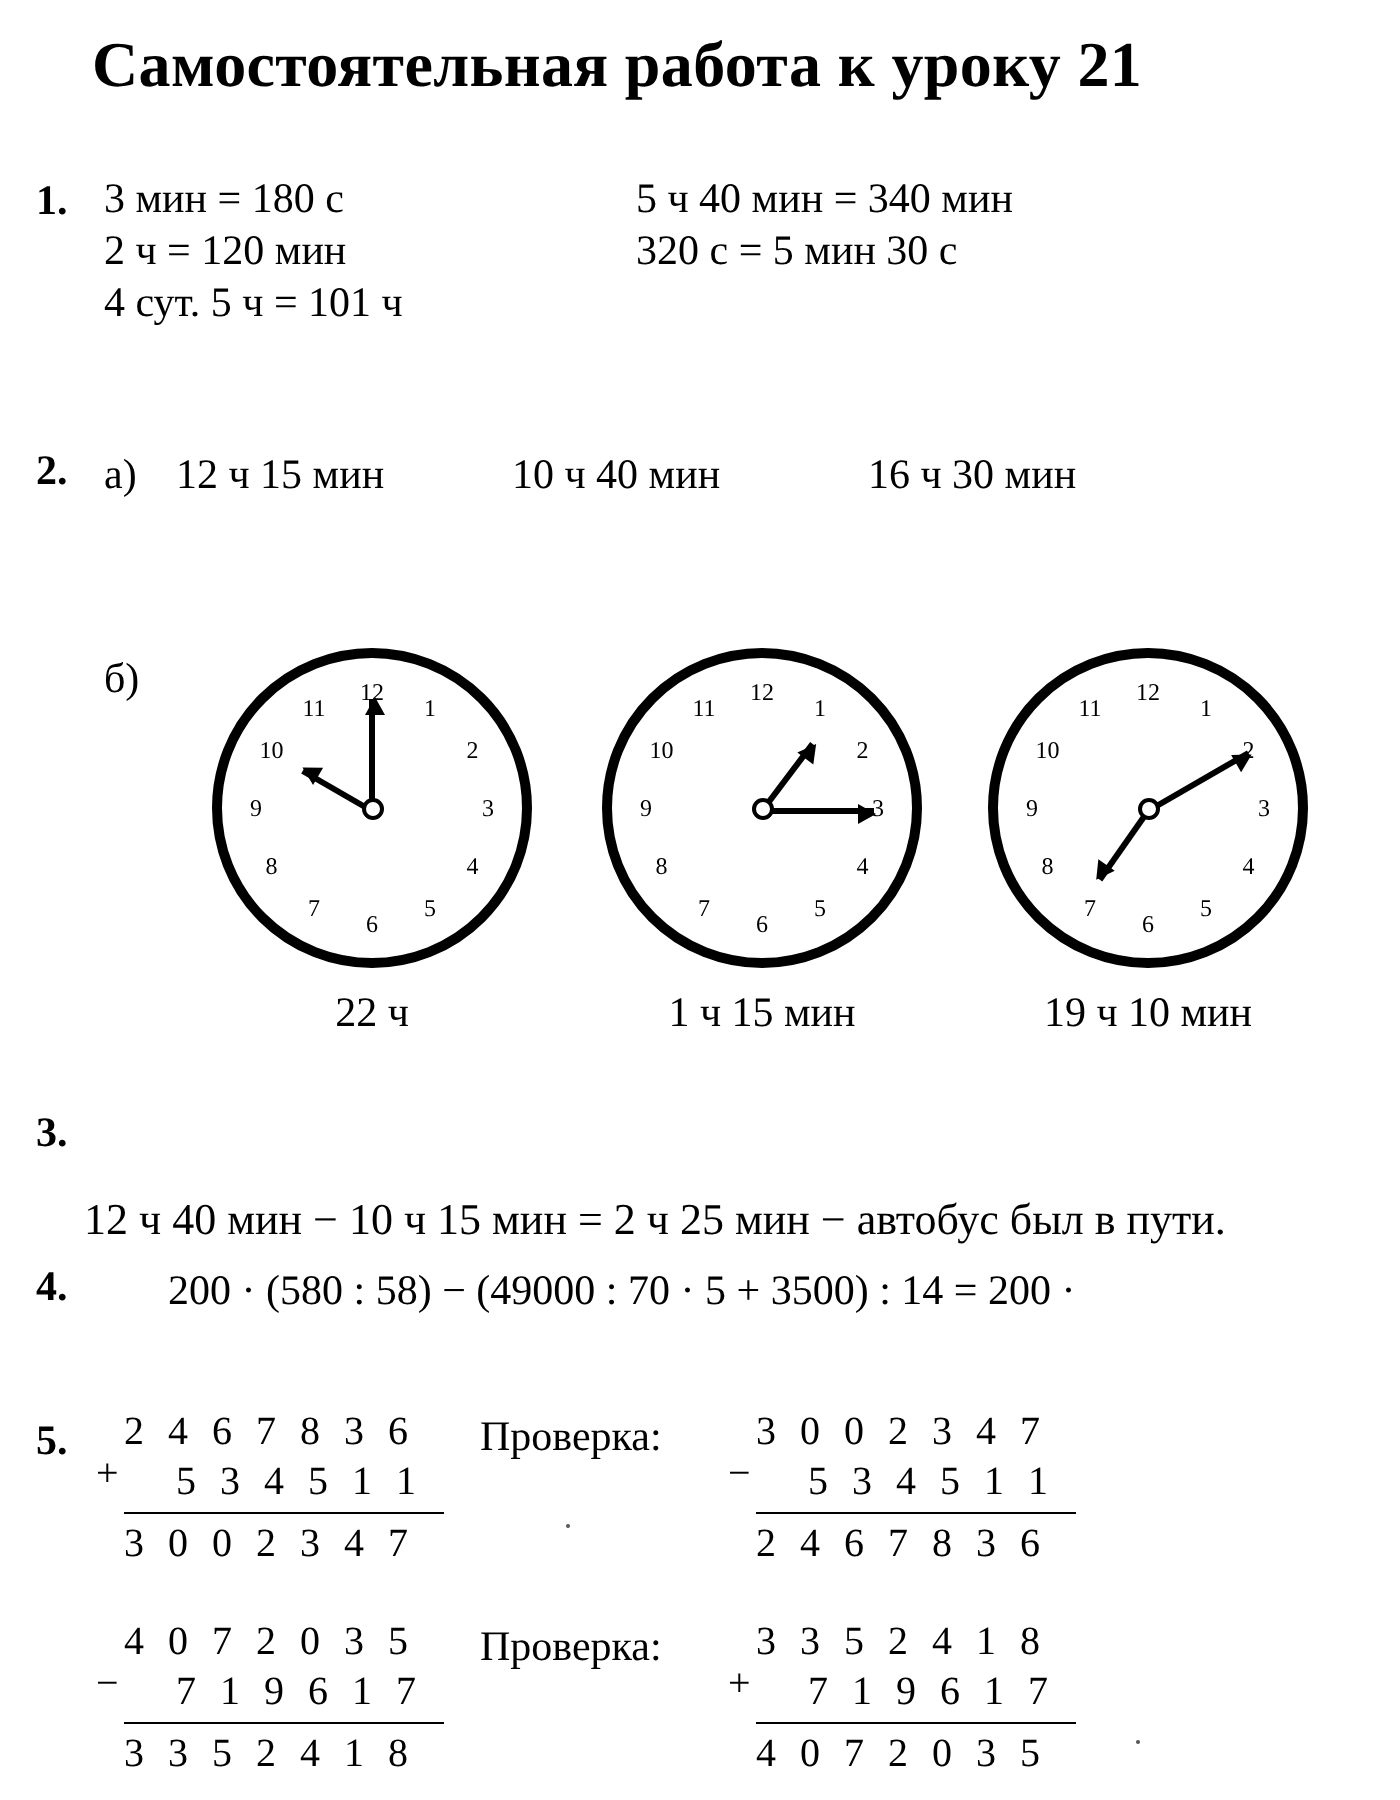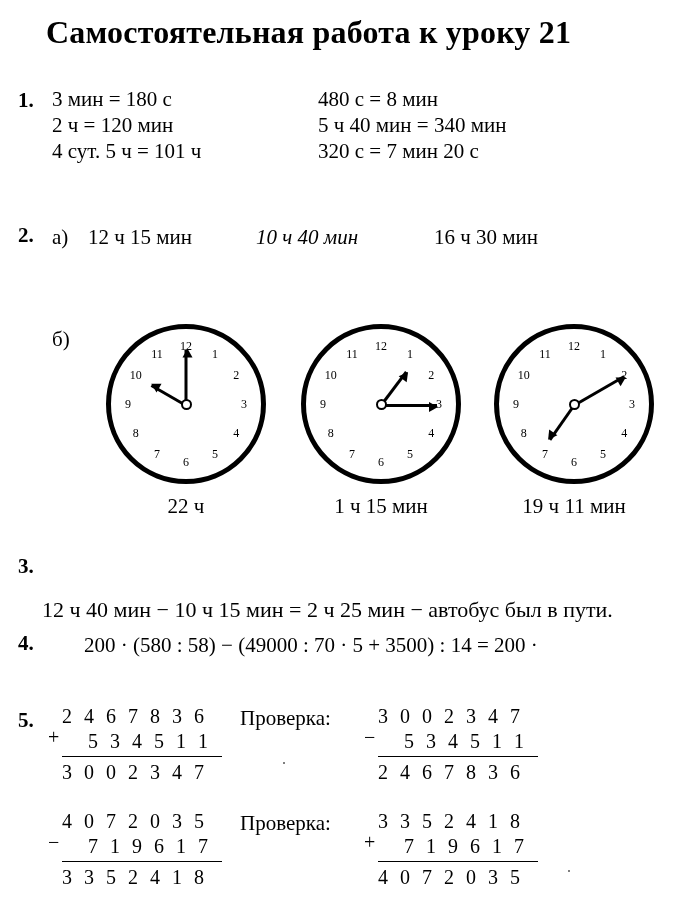--- a/index.html
+++ b/index.html
@@ -49,21 +49,21 @@
   #task1 { left: 18px; top: 72px; width: 664px; }
   #task1 .col-a { position: absolute; left: 34px; top: 0; }
   #task1 .col-b { position: absolute; left: 300px; top: 0; }
 
   
   #task2 { left: 18px; top: 205px; width: 664px; }
   #task2 .letter-a { position: absolute; left: 34px; top: 6px; font-size: 21px; }
   #task2 .times { position: absolute; left: 70px; top: 6px; font-size: 21px; }
   #task2 .times span { display: inline-block; }
   #task2 .t1 { width: 168px; }
-  #task2 .t2 { width: 178px; font-style: italic; }
+  #task2 .t2 { width: 178px; }
   #task2 .letter-b { position: absolute; left: 34px; top: 108px; font-size: 21px; }
 
   
   .clocks {
     position: absolute;
     top: 105px;
     left: 68px;
     width: 600px;
     height: 180px;
   }
@@ -181,23 +181,22 @@
   <div class="title">Самостоятельная работа к уроку 21</div>
 
   <div class="task" id="task1">
     <div class="num" style="left:0; top:2px;">1.</div>
     <div class="col-a">
       <div class="line">3 мин = 180 с</div>
       <div class="line">2 ч = 120 мин</div>
       <div class="line">4 сут. 5 ч = 101 ч</div>
     </div>
     <div class="col-b">
-      <div class="line">480 с = 8 мин</div>
       <div class="line">5 ч 40 мин = 340 мин</div>
-      <div class="line">320 с = 7 мин 20 с</div>
+      <div class="line">320 с = 5 мин 30 с</div>
     </div>
   </div>
 
   <div class="task" id="task2">
     <div class="num" style="left:0; top:4px;">2.</div>
     <div class="letter-a">а)</div>
     <div class="times">
       <span class="t1">12 ч 15 мин</span><span class="t2">10 ч 40 мин</span><span>16 ч 30 мин</span>
     </div>
     <div class="letter-b">б)</div>
@@ -269,21 +268,21 @@
             <div class="hmark" style="left: 24.7705px; top: 46px;">10</div>
             <div class="hmark" style="left: 46px; top: 24.7705px;">11</div>
             <div class="hand hour" style="width: 42px; transform: rotate(125deg);">
               <div class="arrowhead"></div>
             </div>
             <div class="hand minute" style="width: 58px; transform: rotate(-30deg);">
               <div class="arrowhead"></div>
             </div>
             <div class="center-dot"></div>
           </div>
-        <div class="clock-label">19 ч 11 мин</div>
+        <div class="clock-label">19 ч 10 мин</div>
       </div>
 
     </div>
   </div>
 
   <div class="task" id="task3">
     <div class="num" style="left:0; top:0;">3.</div>
     <div class="body">12 ч 40 мин − 10 ч 15 мин = 2 ч 25 мин − автобус был в пути.</div>
   </div>
 

